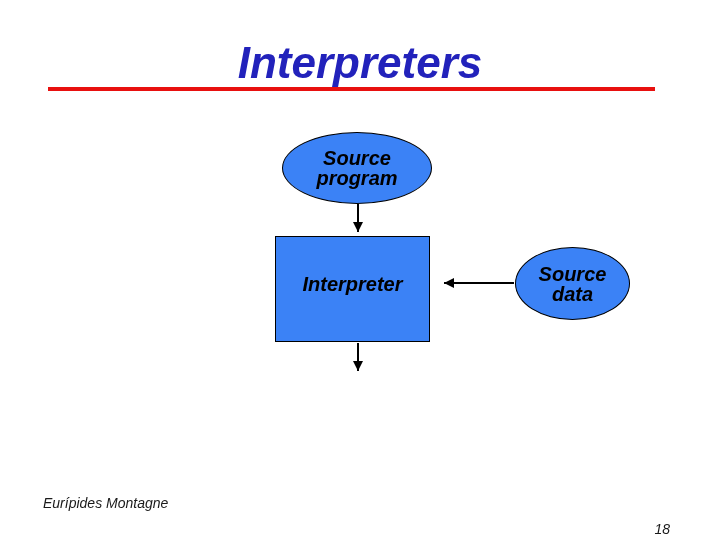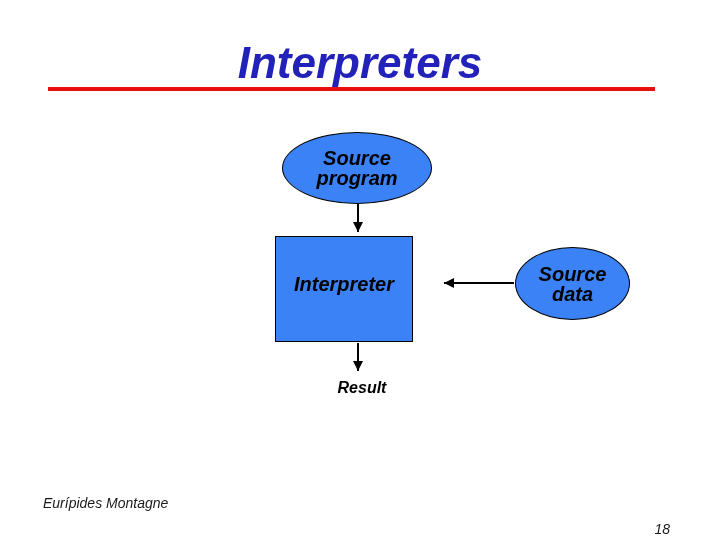--- a/index.html
+++ b/index.html
@@ -54,21 +54,21 @@
     top: 132px;
     width: 150px;
     height: 72px;
     border: 1px solid #000000;
     border-radius: 50%;
   }
   .ellipse-source .node-label { width: 100px; }
   .rect-interpreter {
     left: 275px;
     top: 236px;
-    width: 138px;
+    width: 155px;
     height: 106px;
     border: 1.5px solid #000000;
     padding-bottom: 10px;
     align-items: center;
   }
   .ellipse-input {
     left: 515px;
     top: 247px;
     width: 115px;
     height: 73px;
@@ -133,21 +133,20 @@
   </div>
 
   <div class="node rect-interpreter">
     <span class="node-label">Interpreter</span>
   </div>
 
   <div class="node ellipse-input">
     <span class="node-label">Source data</span>
   </div>
 
-  <div class="result-label">Result</div>
 
   <svg class="arrow-layer" viewBox="0 0 720 540" xmlns="http://www.w3.org/2000/svg">
     <defs>
       <marker id="arrowhead" viewBox="0 0 10 10" refX="10" refY="5" markerWidth="5" markerHeight="5" orient="auto">
         <path d="M 0 0 L 10 5 L 0 10 z" fill="#000000"></path>
       </marker>
     </defs>
     <line x1="358" y1="204" x2="358" y2="232" stroke="#000000" stroke-width="2" marker-end="url(#arrowhead)"></line>
     <line x1="514" y1="283" x2="444" y2="283" stroke="#000000" stroke-width="2" marker-end="url(#arrowhead)"></line>
     <line x1="358" y1="343" x2="358" y2="371" stroke="#000000" stroke-width="2" marker-end="url(#arrowhead)"></line>

